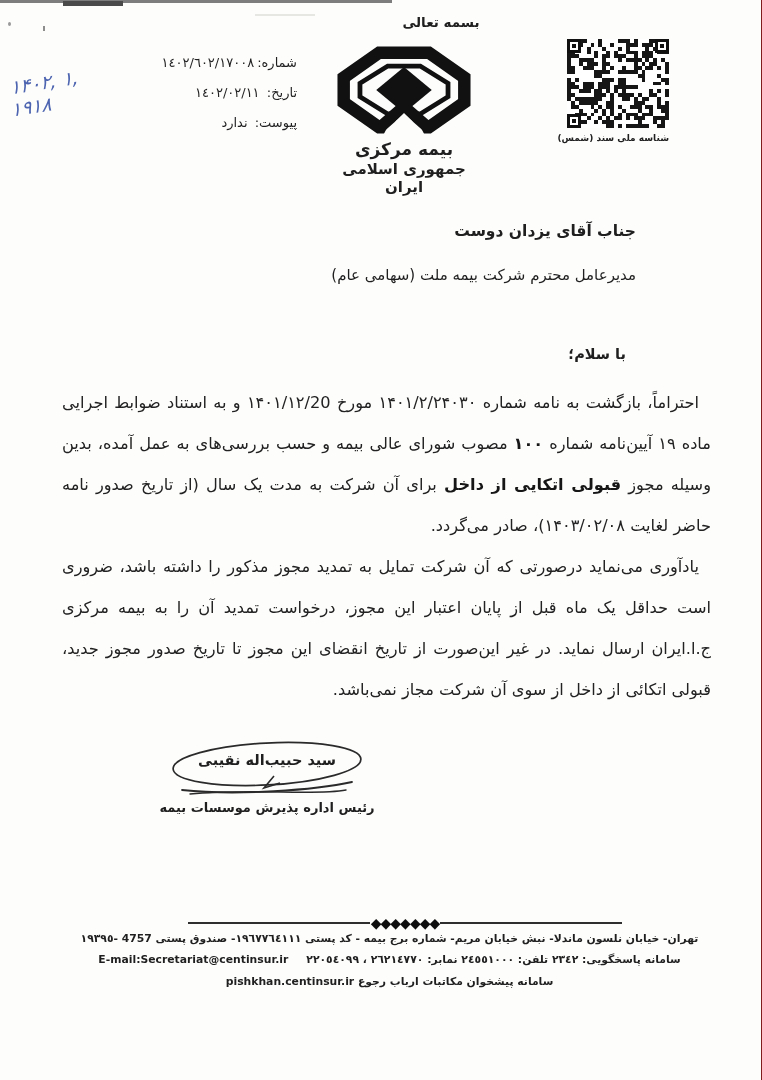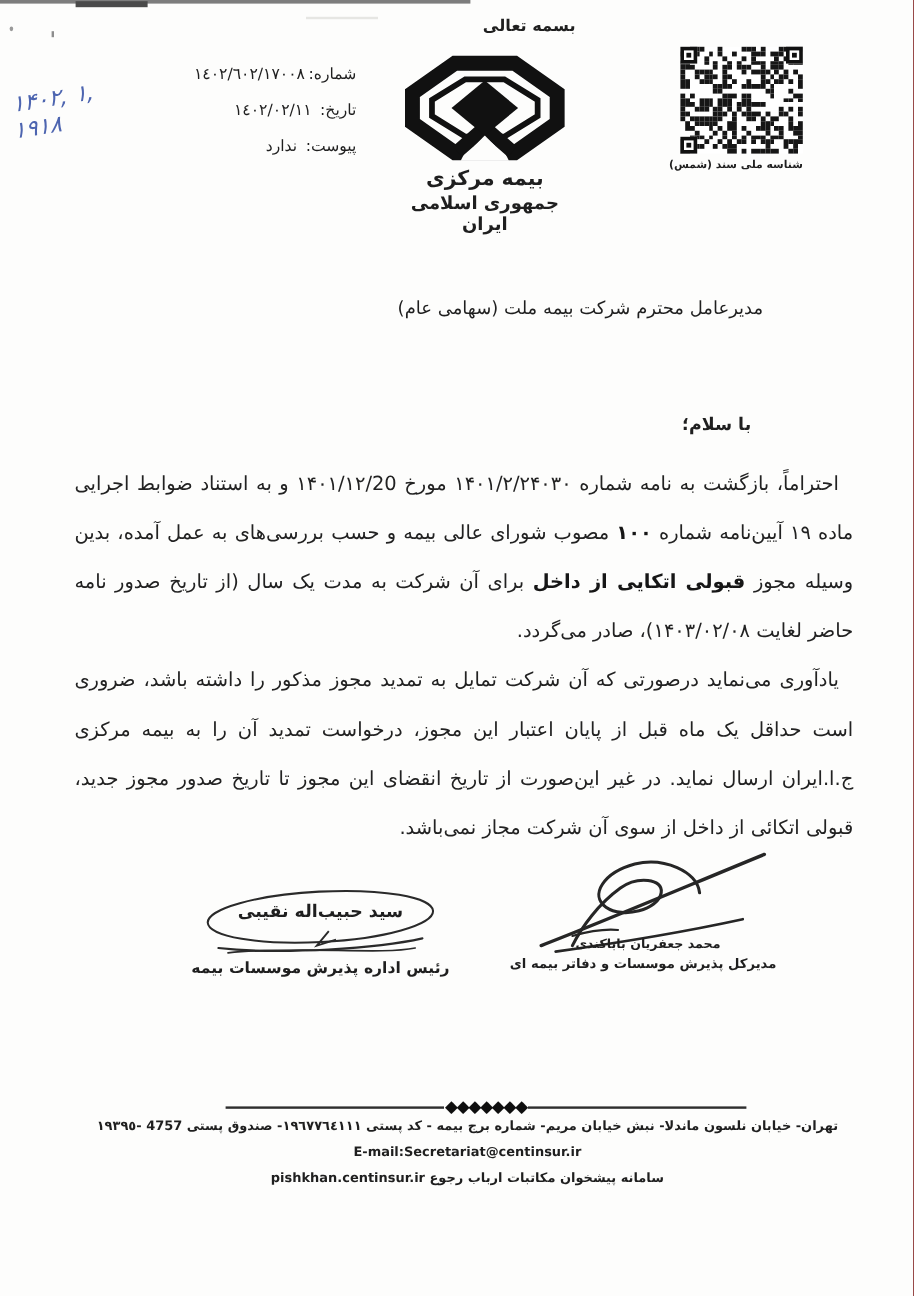--- a/index.html
+++ b/index.html
@@ -731,40 +731,31 @@
         <i></i>
         <i></i>
         <i></i>
         <i class="f"></i>
         <i class="f"></i>
       </div>
     <div class="qr-caption">شناسه ملی سند (شمس)</div>
   </div>
 
   <div class="recipient">
+    <div class="recipient-line1">جناب آقای یزدان دوست</div>
     <div class="recipient-line2">مدیرعامل محترم شرکت بیمه ملت (سهامی عام)</div>
   </div>
 
   <div class="greeting">با سلام؛</div>
 
   <div class="letter-body">
     <p><span>احتراماً، بازگشت به نامه شماره ۱۴۰۱/۲/۲۴۰۳۰ مورخ ۱۴۰۱/۱۲/20 و به استناد ضوابط اجرایی ماده ۱۹ آیین‌نامه شماره </span><b>۱۰۰</b><span> مصوب شورای عالی بیمه و حسب بررسی‌های به عمل آمده، بدین وسیله مجوز </span><b>قبولی اتکایی از داخل</b><span> برای آن شرکت به مدت یک سال (از تاریخ صدور نامه حاضر لغایت ۱۴۰۳/۰۲/۰۸)، صادر می‌گردد.</span></p>
     <p>یادآوری می‌نماید درصورتی که آن شرکت تمایل به تمدید مجوز مذکور را داشته باشد، ضروری است حداقل یک ماه قبل از پایان اعتبار این مجوز، درخواست تمدید آن را به بیمه مرکزی ج.ا.ایران ارسال نماید. در غیر این‌صورت از تاریخ انقضای این مجوز تا تاریخ صدور مجوز جدید، قبولی اتکائی از داخل از سوی آن شرکت مجاز نمی‌باشد.</p>
   </div>
 
-  <div class="sig-right">
-    <svg width="214" height="100" viewBox="0 0 214 100">
-      <path d="M150,48 C148,30 120,18 96,24 C70,31 58,50 72,60 C86,70 116,62 118,48 C120,36 98,34 84,44 C66,57 52,76 44,92" fill="none" stroke="#262626" stroke-width="2.6" stroke-linecap="round"></path>
-      <path d="M18,92 C70,72 150,38 204,16" fill="none" stroke="#262626" stroke-width="2.8" stroke-linecap="round"></path>
-      <path d="M30,97 C80,90 140,80 186,70" fill="none" stroke="#262626" stroke-width="2.2" stroke-linecap="round"></path>
-      <path d="M44,84 C58,80 72,78 82,79" fill="none" stroke="#262626" stroke-width="1.8" stroke-linecap="round"></path>
-    </svg>
-    <div class="sig-name">محمد جعفریان باباکندی</div>
-    <div class="sig-title">مدیرکل پذیرش موسسات و دفاتر بیمه ای</div>
-  </div>
 
   <div class="sig-left">
     <div class="sig-draw">
       <svg width="222" height="58" viewBox="0 0 222 58" style="position:absolute;left:0;top:0;">
         <ellipse cx="111" cy="24" rx="94" ry="21" fill="none" stroke="#2a2a2a" stroke-width="1.7" transform="rotate(-3 111 24)"></ellipse>
         <path d="M118,36 L108,48 L124,43" fill="none" stroke="#2a2a2a" stroke-width="1.6"></path>
         <path d="M26,50 C80,56 160,50 196,42" fill="none" stroke="#2a2a2a" stroke-width="1.8" stroke-linecap="round"></path>
         <path d="M34,54 C96,48 160,56 190,50" fill="none" stroke="#2a2a2a" stroke-width="1.4" stroke-linecap="round"></path>
       </svg>
       <div class="sig-name">سید حبیب‌اله نقیبی</div>
@@ -774,18 +765,19 @@
 
   <div class="divider">
     <div class="line"></div>
     <span class="diamonds">◆◆◆◆◆◆◆</span>
     <div class="line"></div>
   </div>
 
   <div class="footer-line1">تهران- خیابان نلسون ماندلا- نبش خیابان مریم- شماره برج بیمه - کد پستی ١٩٦٧٧٦٤١١١- صندوق پستی 4757 -١٩٣٩٥</div>
 
   <div class="footer-line2">
+    <span class="footer-phones">سامانه پاسخگویی: ٢٣٤٢   تلفن: ٢٤٥٥١٠٠٠   نمابر: ٢٦٢١٤٧٧٠ ، ٢٢٠٥٤٠٩٩</span>
     <span class="footer-email">E-mail:Secretariat@centinsur.ir</span>
   </div>
 
   <div class="footer-line3">سامانه پیشخوان مکاتبات ارباب رجوع pishkhan.centinsur.ir</div>
 
 </div>
 
 </body></html>

